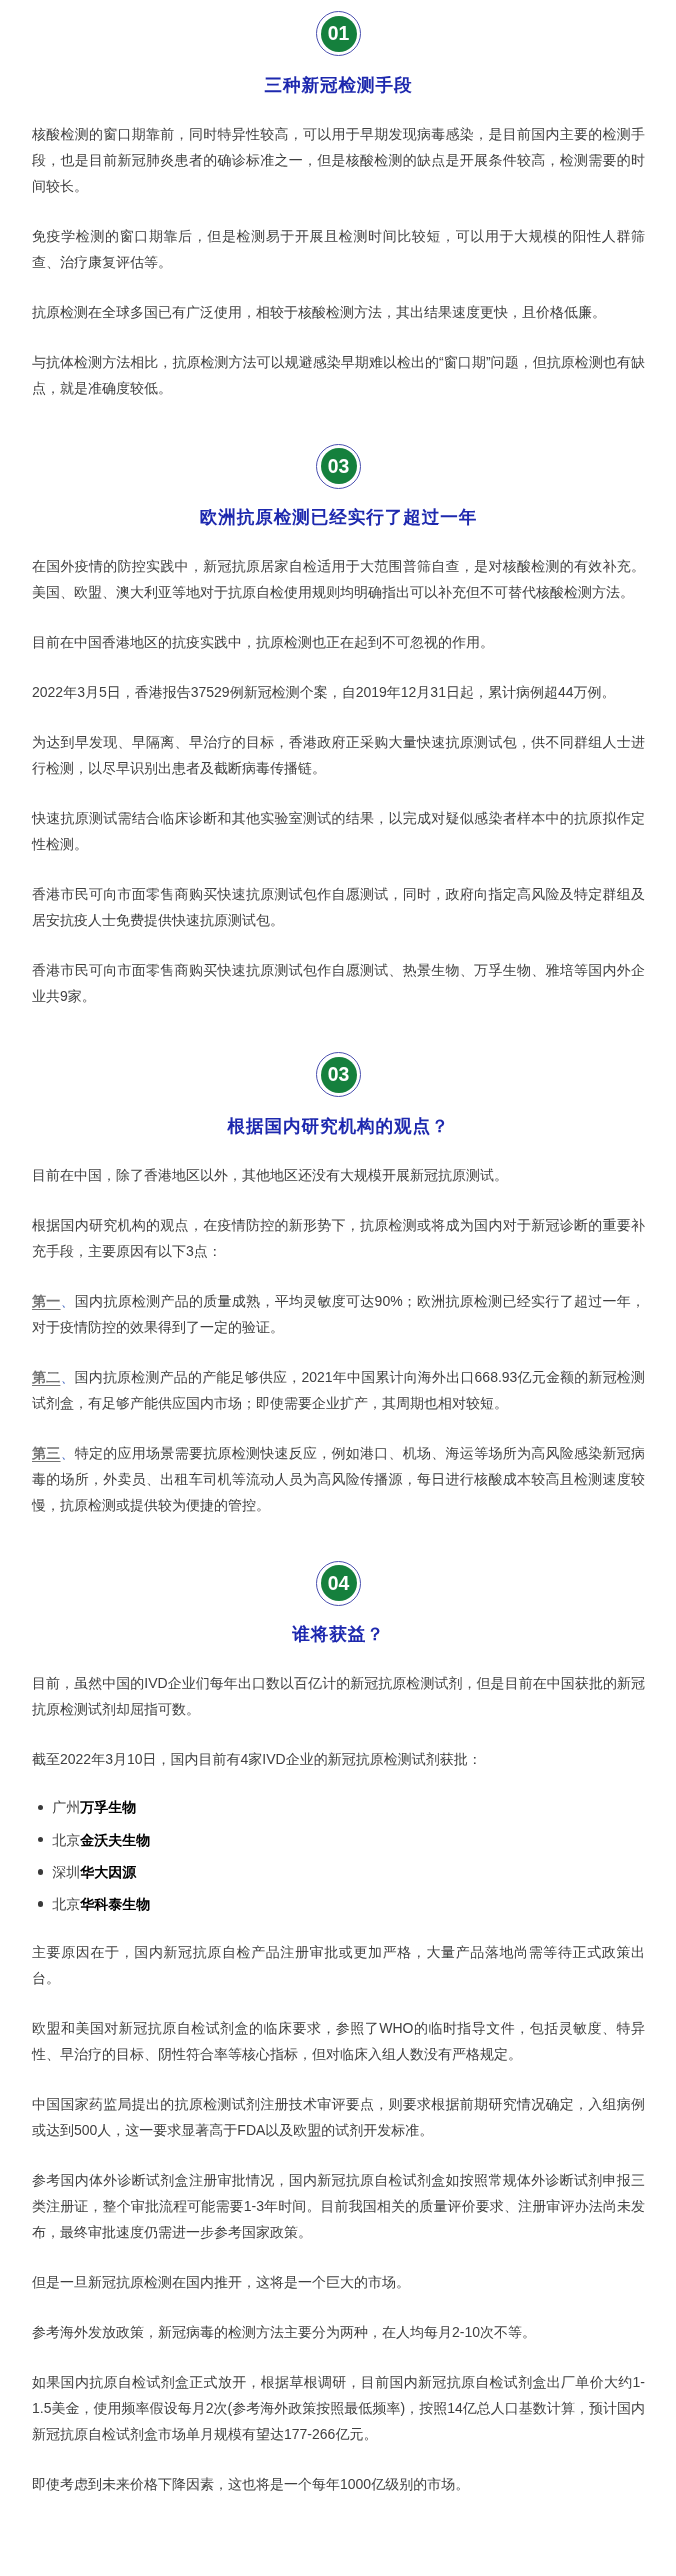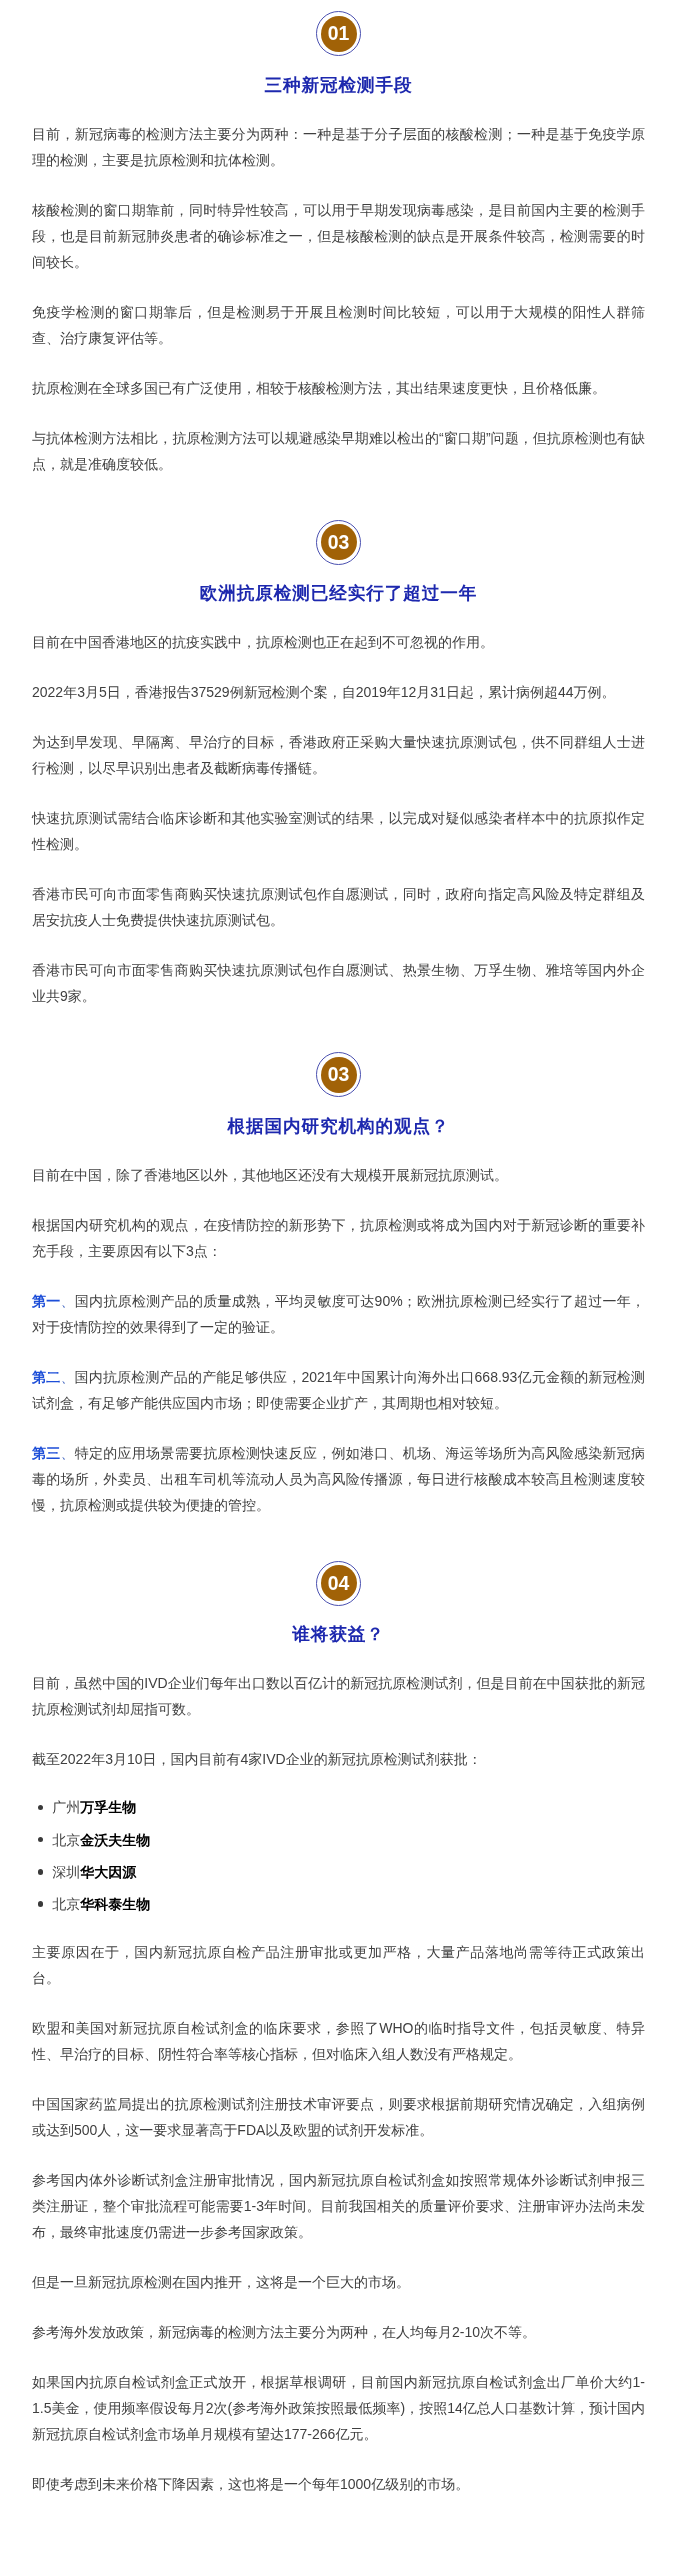--- a/index.html
+++ b/index.html
@@ -22,21 +22,21 @@
   .badge-outer {
     width: 45px; height: 45px;
     border: 1.8px solid #4a50b0;
     border-radius: 50%;
     margin: 0 auto 16.6px auto;
     display: flex; align-items: center; justify-content: center;
     box-sizing: border-box;
   }
   .badge-inner {
     width: 36px; height: 36px;
-    background: #a16207;
+    background: #15803d;
     border-radius: 50%;
     display: flex; align-items: center; justify-content: center;
     color: #ffffff;
     font-size: 19.4px;
     font-weight: bold;
     letter-spacing: 0px;
   }
   h2.sec-title {
     margin: 0 0 9.2px 0;
     color: #1d28ae;
@@ -45,22 +45,23 @@
     letter-spacing: 0.9px;
   }
   p.para {
     font-size: 14px;
     line-height: 26px;
     margin: 24px 0;
     text-align: justify;
     color: #3f3f3f;
   }
   .lead {
-    color: #1d4ed8;
+    color: #737373;
     font-weight: bold;
+    text-decoration: underline;
     text-underline-offset: 2.8px;
   }
   .lead-sep { color: #2b53b8; }
   ul.company-list {
     list-style: none;
     margin: 3.7px 0 24px 0;
     padding: 0;
   }
   ul.company-list li {
     position: relative;
@@ -83,34 +84,34 @@
 
 <div class="page">
 
   <div class="section">
     <div class="sec-header">
       <div class="badge-outer">
         <div class="badge-inner">01</div>
       </div>
       <h2 class="sec-title">三种新冠检测手段</h2>
     </div>
-    <p class="para">目前，新冠病毒的检测方法主要分为两种：一种是基于分子层面的核酸检测；一种是基于免疫学原理的检测，主要是抗原检测和抗体检测。</p>
     <p class="para">核酸检测的窗口期靠前，同时特异性较高，可以用于早期发现病毒感染，是目前国内主要的检测手段，也是目前新冠肺炎患者的确诊标准之一，但是核酸检测的缺点是开展条件较高，检测需要的时间较长。</p>
     <p class="para">免疫学检测的窗口期靠后，但是检测易于开展且检测时间比较短，可以用于大规模的阳性人群筛查、治疗康复评估等。</p>
     <p class="para">抗原检测在全球多国已有广泛使用，相较于核酸检测方法，其出结果速度更快，且价格低廉。</p>
     <p class="para">与抗体检测方法相比，抗原检测方法可以规避感染早期难以检出的“窗口期”问题，但抗原检测也有缺点，就是准确度较低。</p>
   </div>
 
   <div class="section">
     <div class="sec-header">
       <div class="badge-outer">
         <div class="badge-inner">03</div>
       </div>
       <h2 class="sec-title">欧洲抗原检测已经实行了超过一年</h2>
     </div>
+    <p class="para">在国外疫情的防控实践中，新冠抗原居家自检适用于大范围普筛自查，是对核酸检测的有效补充。美国、欧盟、澳大利亚等地对于抗原自检使用规则均明确指出可以补充但不可替代核酸检测方法。</p>
     <p class="para">目前在中国香港地区的抗疫实践中，抗原检测也正在起到不可忽视的作用。</p>
     <p class="para">2022年3月5日，香港报告37529例新冠检测个案，自2019年12月31日起，累计病例超44万例。</p>
     <p class="para">为达到早发现、早隔离、早治疗的目标，香港政府正采购大量快速抗原测试包，供不同群组人士进行检测，以尽早识别出患者及截断病毒传播链。</p>
     <p class="para">快速抗原测试需结合临床诊断和其他实验室测试的结果，以完成对疑似感染者样本中的抗原拟作定性检测。</p>
     <p class="para">香港市民可向市面零售商购买快速抗原测试包作自愿测试，同时，政府向指定高风险及特定群组及居安抗疫人士免费提供快速抗原测试包。</p>
     <p class="para">香港市民可向市面零售商购买快速抗原测试包作自愿测试、热景生物、万孚生物、雅培等国内外企业共9家。</p>
   </div>
 
   <div class="section">
     <div class="sec-header">

